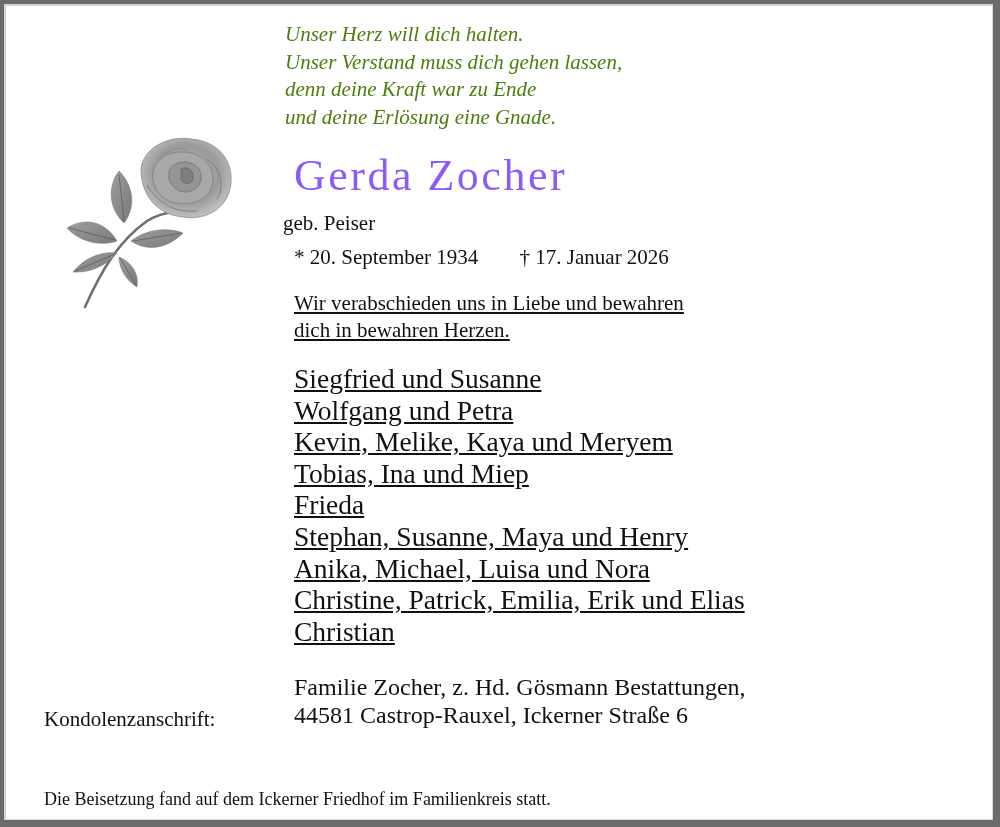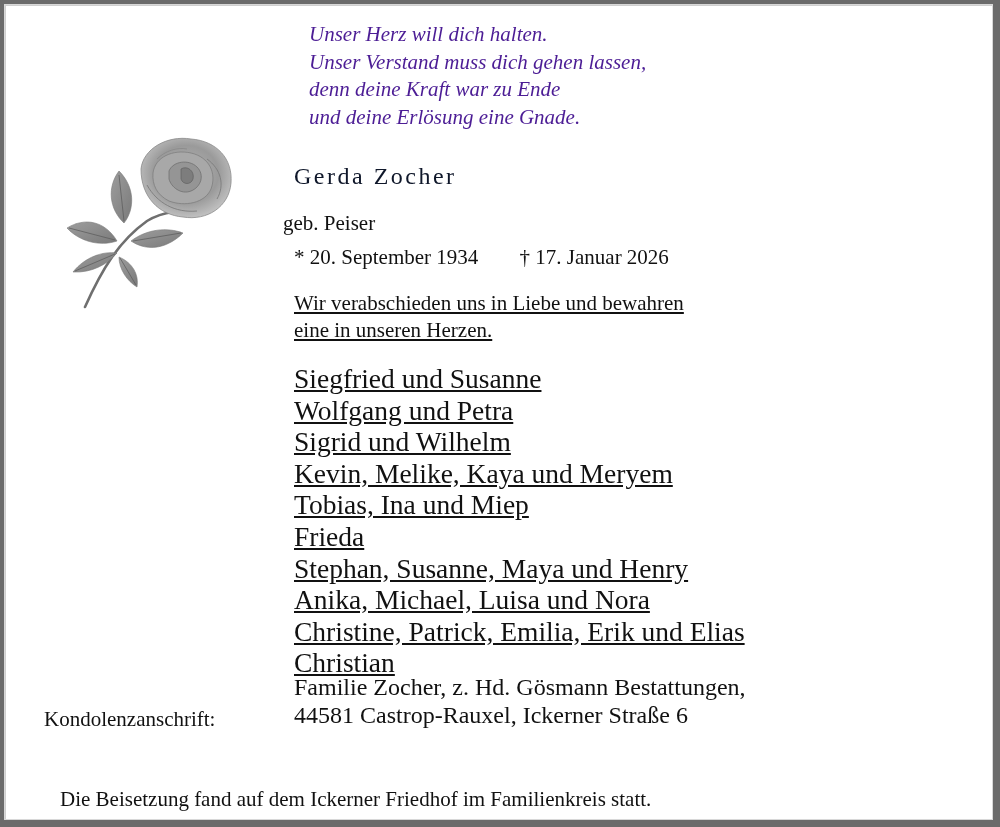--- a/index.html
+++ b/index.html
@@ -21,43 +21,43 @@
       top: 5px;
       width: 987px;
       height: 814px;
       background: #ffffff;
       box-shadow: inset 1px 1px 0 #cfcfcf;
       outline: 1px solid #d8d8d8;
     }
     .abs { position: absolute; white-space: nowrap; }
 
     .poem {
-      left: 304px;
+      left: 280px;
       top: 16px;
       font-style: italic;
       font-size: 21px;
       line-height: 27.5px;
-      color: #4c1d95;
+      color: #4d7c0f;
     }
     .poem div { height: 27.5px; }
 
     .rose {
       left: 52px;
       top: 124px;
       width: 185px;
       height: 185px;
     }
 
     .name {
       left: 289px;
       top: 146px;
-      font-size: 24px;
+      font-size: 44px;
       letter-spacing: 2.5px;
       line-height: 50px;
-      color: #0f172a;
+      color: #8b5cf6;
     }
     .maiden {
       left: 278px;
       top: 204px;
       font-size: 21px;
       line-height: 28px;
     }
     .dates {
       left: 289px;
       top: 238px;
@@ -94,23 +94,22 @@
       left: 289px;
       top: 668px;
       font-size: 24px;
       line-height: 28px;
     }
     .condolence-address div { height: 28px; }
 
     .burial {
       left: 39px;
       top: 780px;
-      font-size: 21px;
+      font-size: 18px;
       line-height: 28px;
-      margin-left: 16px;
     }
   </style>
 </head>
 <body>
 
 <div class="frame">
 
   <div class="abs poem">
     <div>Unser Herz will dich halten.</div>
     <div>Unser Verstand muss dich gehen lassen,</div>
@@ -162,27 +161,26 @@
   <div class="abs name">Gerda Zocher</div>
   <div class="abs maiden">geb. Peiser</div>
 
   <div class="abs dates">
     <span>* 20. September 1934</span>
     <span class="died">† 17. Januar 2026</span>
   </div>
 
   <div class="abs farewell">
     <div>Wir verabschieden uns in Liebe und bewahren</div>
-    <div>eine in unseren Herzen.</div>
+    <div>dich in bewahren Herzen.</div>
   </div>
 
   <div class="abs mourners">
     <div>Siegfried und Susanne</div>
     <div>Wolfgang und Petra</div>
-    <div>Sigrid und Wilhelm</div>
     <div>Kevin, Melike, Kaya und Meryem</div>
     <div>Tobias, Ina und Miep</div>
     <div>Frieda</div>
     <div>Stephan, Susanne, Maya und Henry</div>
     <div>Anika, Michael, Luisa und Nora</div>
     <div>Christine, Patrick, Emilia, Erik und Elias</div>
     <div>Christian</div>
   </div>
 
   <div class="abs condolence-label">Kondolenzanschrift:</div>

